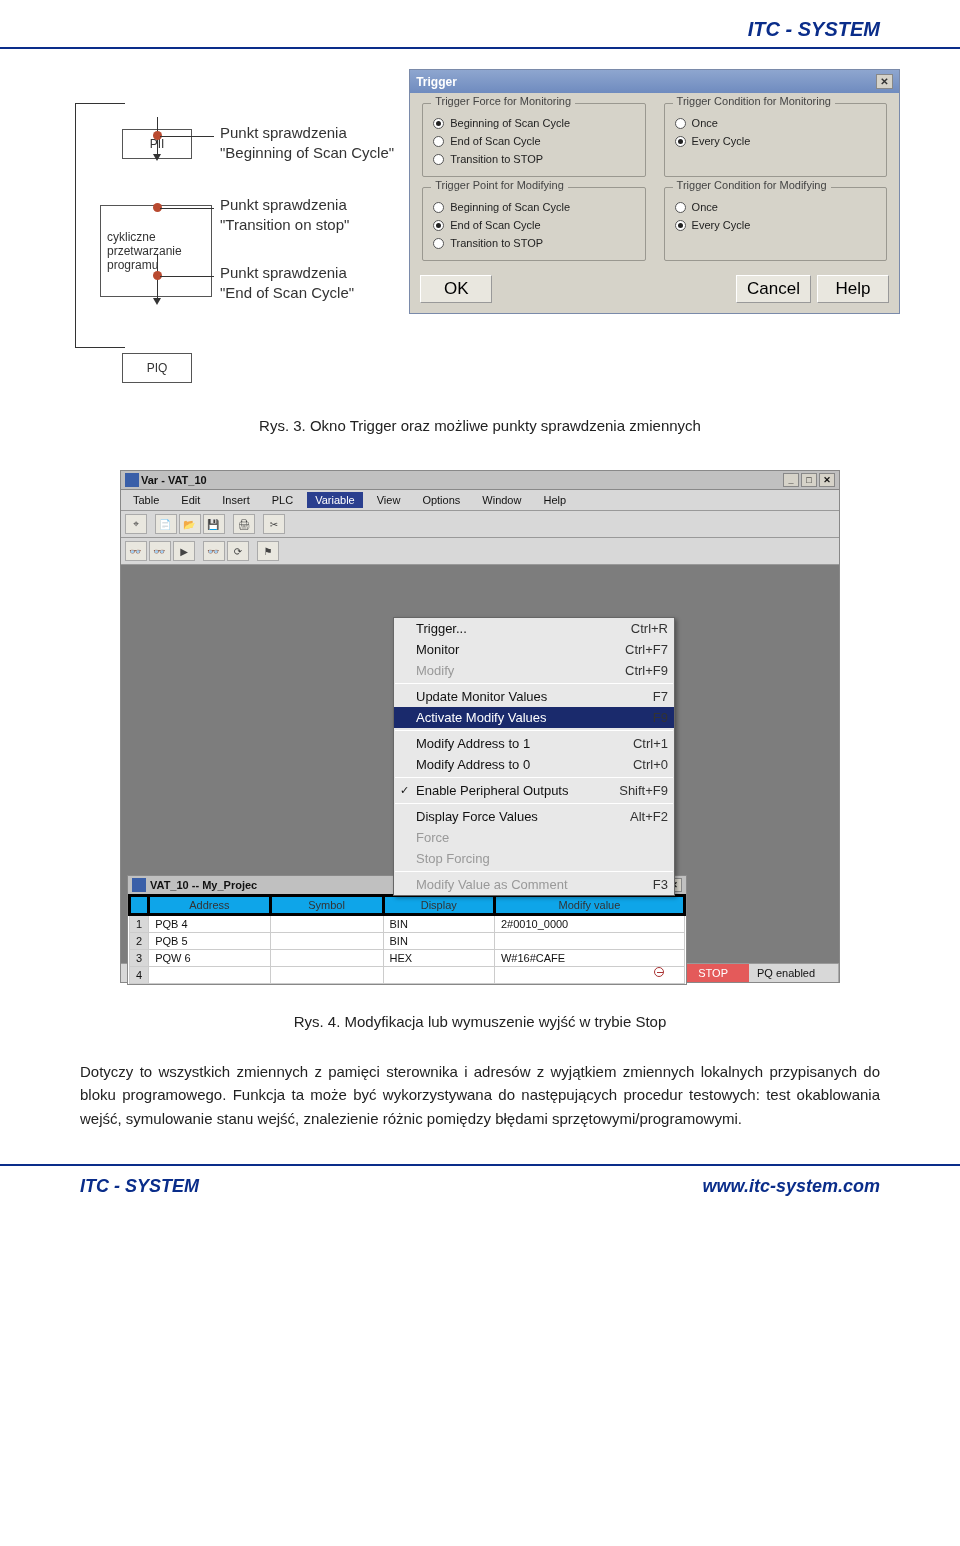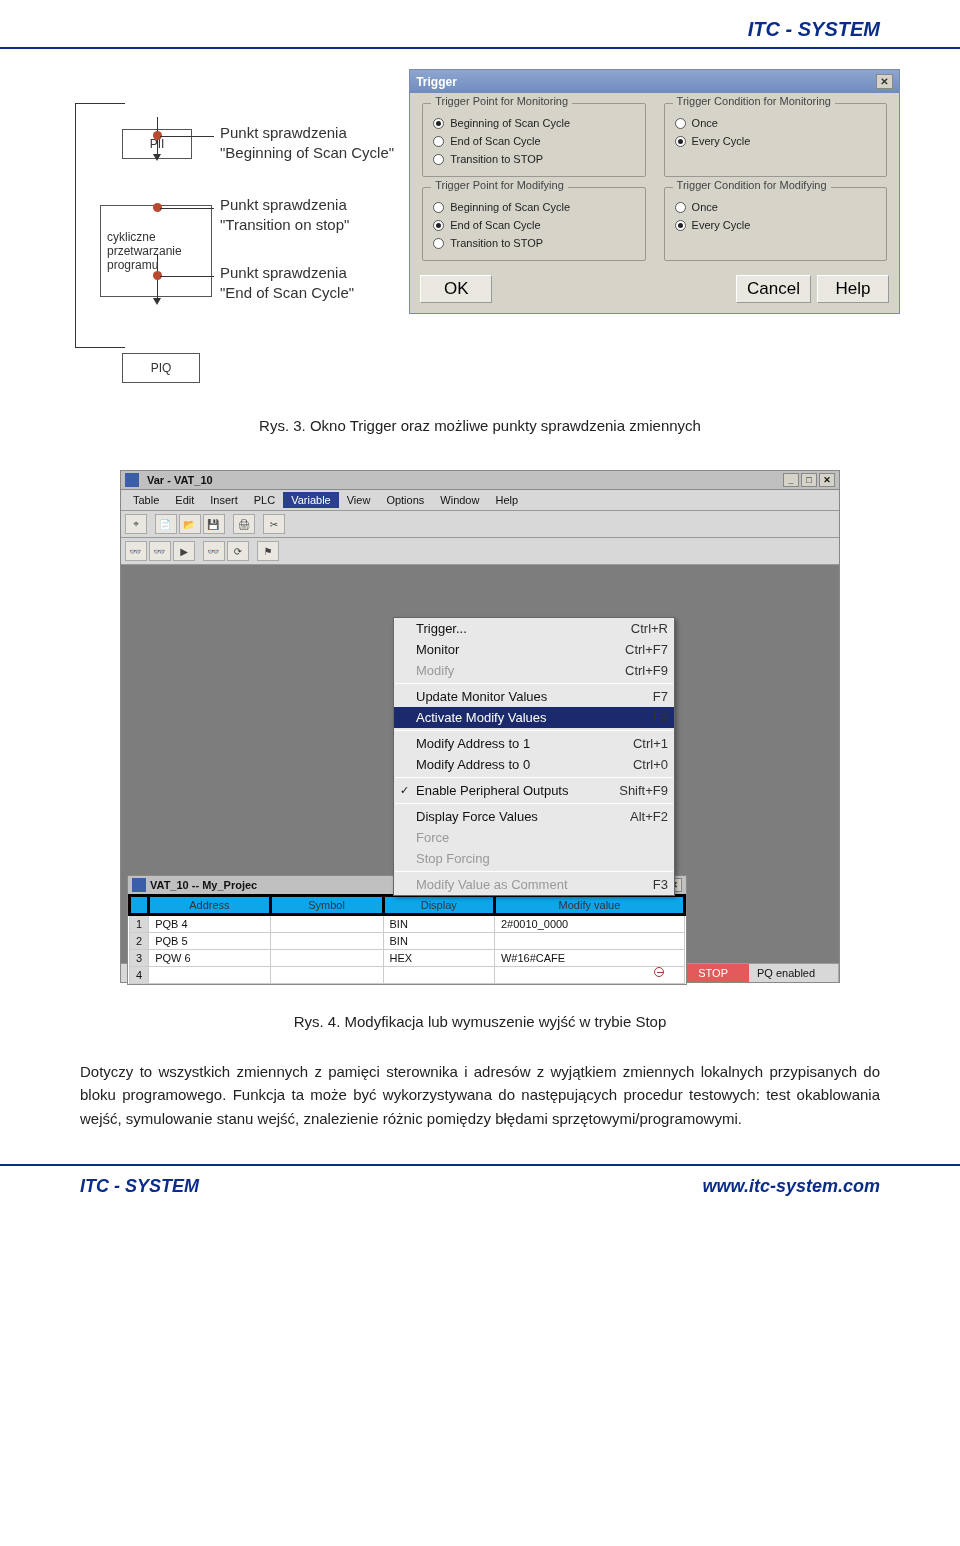--- a/index.html
+++ b/index.html
@@ -164,21 +164,21 @@
     font-family: Tahoma, sans-serif;
     font-size: 11px;
     color: #111;
   }
   .vat-title {
     background: #c0c0c0;
     border-bottom: 1px solid #888;
     display: flex;
     align-items: center;
     padding: 2px 4px;
-    gap: 8px;
+    gap: 2px;
     font-weight: bold;
   }
   .vat-icon {
     width: 14px; height: 14px;
     background: #3a5fa8;
     display: inline-block;
   }
   .win-btns { margin-left: auto; display: flex; gap: 2px; }
   .win-btn {
     width: 16px; height: 14px;
@@ -186,21 +186,21 @@
     border: 1px solid #888;
     font-size: 9px;
     text-align: center;
     line-height: 12px;
     cursor: pointer;
   }
   .menubar {
     background: #d8d8d8;
     border-bottom: 1px solid #999;
     display: flex;
-    gap: 0;
+    gap: 6px;
     padding: 2px 4px;
     font-size: 11px;
   }
   .menu-item {
     padding: 2px 8px;
     cursor: pointer;
   }
   .menu-item.open { background: #2a3f8f; color: #fff; }
   .toolbar {
     background: #d8d8d8;
@@ -352,21 +352,21 @@
     <div class="dot" style="left:93px;top:62px;"></div>
 
     <div class="dbox" style="left:40px;top:94px;width:112px;height:92px;text-align:left;justify-content:flex-start;padding:6px;white-space:pre-line;"><span>cykliczne
 przetwarzanie
 programu</span></div>
     <div class="dot" style="left:93px;top:134px;"></div>
 
     <div class="vline arrow-down" style="left:97px;top:186px;height:44px;"></div>
     <div class="dot" style="left:93px;top:202px;"></div>
 
-    <div class="dbox" style="left:62px;top:242px;width:78px;height:30px;">
+    <div class="dbox" style="left:62px;top:242px;width:70px;height:30px;">
         <span>PIQ</span>
       </div>
 
     <div class="hline" style="left:100px;top:67px;width:54px;"></div>
     <div class="hline" style="left:100px;top:139px;width:54px;"></div>
     <div class="hline" style="left:100px;top:207px;width:54px;"></div>
 
     <div class="dlabel" style="left:160px;top:54px;white-space:pre-line;">Punkt sprawdzenia
 "Beginning of Scan Cycle"</div>
     <div class="dlabel" style="left:160px;top:126px;white-space:pre-line;">Punkt sprawdzenia
@@ -375,21 +375,21 @@
 "End of Scan Cycle"</div>
   </div>
 
   <div class="trigger-dialog">
     <div class="trigger-title">
       <span>Trigger</span>
       <span class="close-btn">✕</span>
     </div>
     <div class="trigger-body">
       <div class="fieldset">
-        <span class="legend">Trigger Point for Monitoring</span>
+        <span class="legend">Trigger Force for Monitoring</span>
         <div class="radio-row">
             <span class="radio sel"></span>
             <span>Beginning of Scan Cycle</span>
           </div>
         <div class="radio-row">
             <span class="radio"></span>
             <span>End of Scan Cycle</span>
           </div>
         <div class="radio-row">
             <span class="radio"></span>

